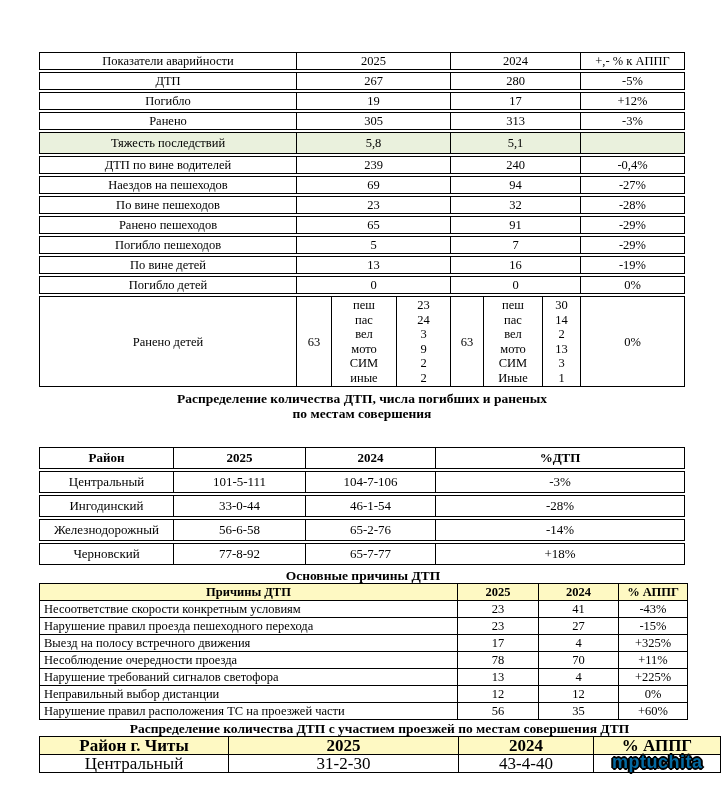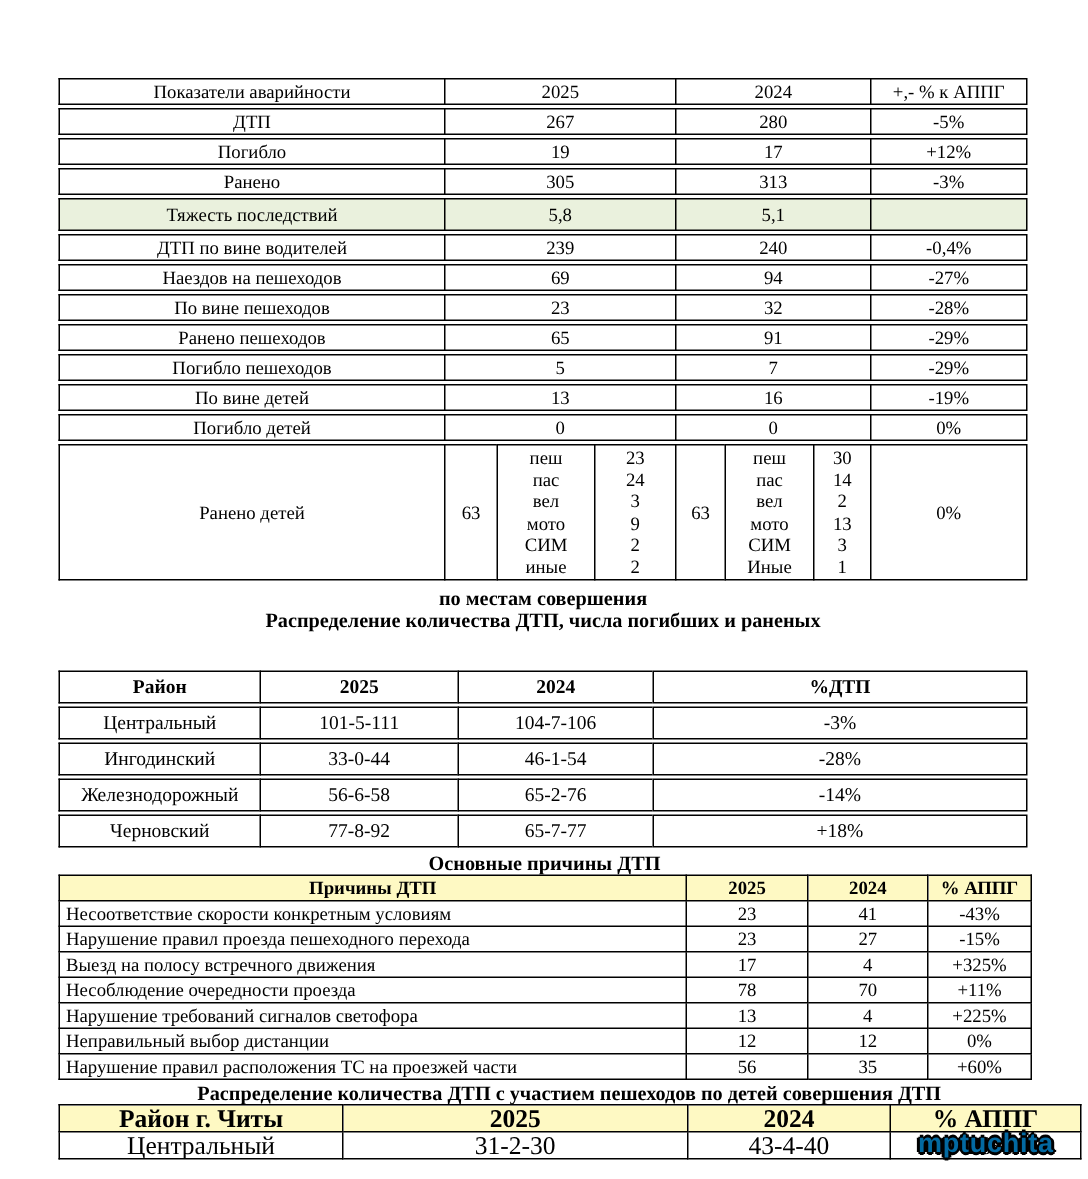--- a/index.html
+++ b/index.html
@@ -175,22 +175,22 @@
         <div>13</div>
         <div>3</div>
         <div>1</div>
       </td>
       <td>0%</td>
     </tr>
   </tbody>
     </table>
 
   <div class="sec-title w646 mt2">
+    <div>Распределение количества ДТП, числа погибших и раненых</div>
     <div>по местам совершения</div>
-    <div>Распределение количества ДТП, числа погибших и раненых</div>
   </div>
 
   <table class="t2">
     <colgroup>
       <col style="width:134px">
         <col style="width:132px">
         <col style="width:130px">
         <col style="width:250px">
     </colgroup>
     <tbody>
@@ -281,21 +281,21 @@
     </tr>
     <tr>
       <td class="cause">Нарушение правил расположения ТС на проезжей части</td>
       <td>56</td>
       <td>35</td>
       <td>+60%</td>
     </tr>
   </tbody>
     </table>
 
-  <div class="sec-title w681 mt1">Распределение количества ДТП с участием пешеходов по детей совершения ДТП</div>
+  <div class="sec-title w681 mt1">Распределение количества ДТП с участием проезжей по местам совершения ДТП</div>
 
   <table class="t4">
     <colgroup>
       <col style="width:189px">
         <col style="width:230px">
         <col style="width:135px">
         <col style="width:127px">
     </colgroup>
     <tbody>
         <tr class="hdr">

